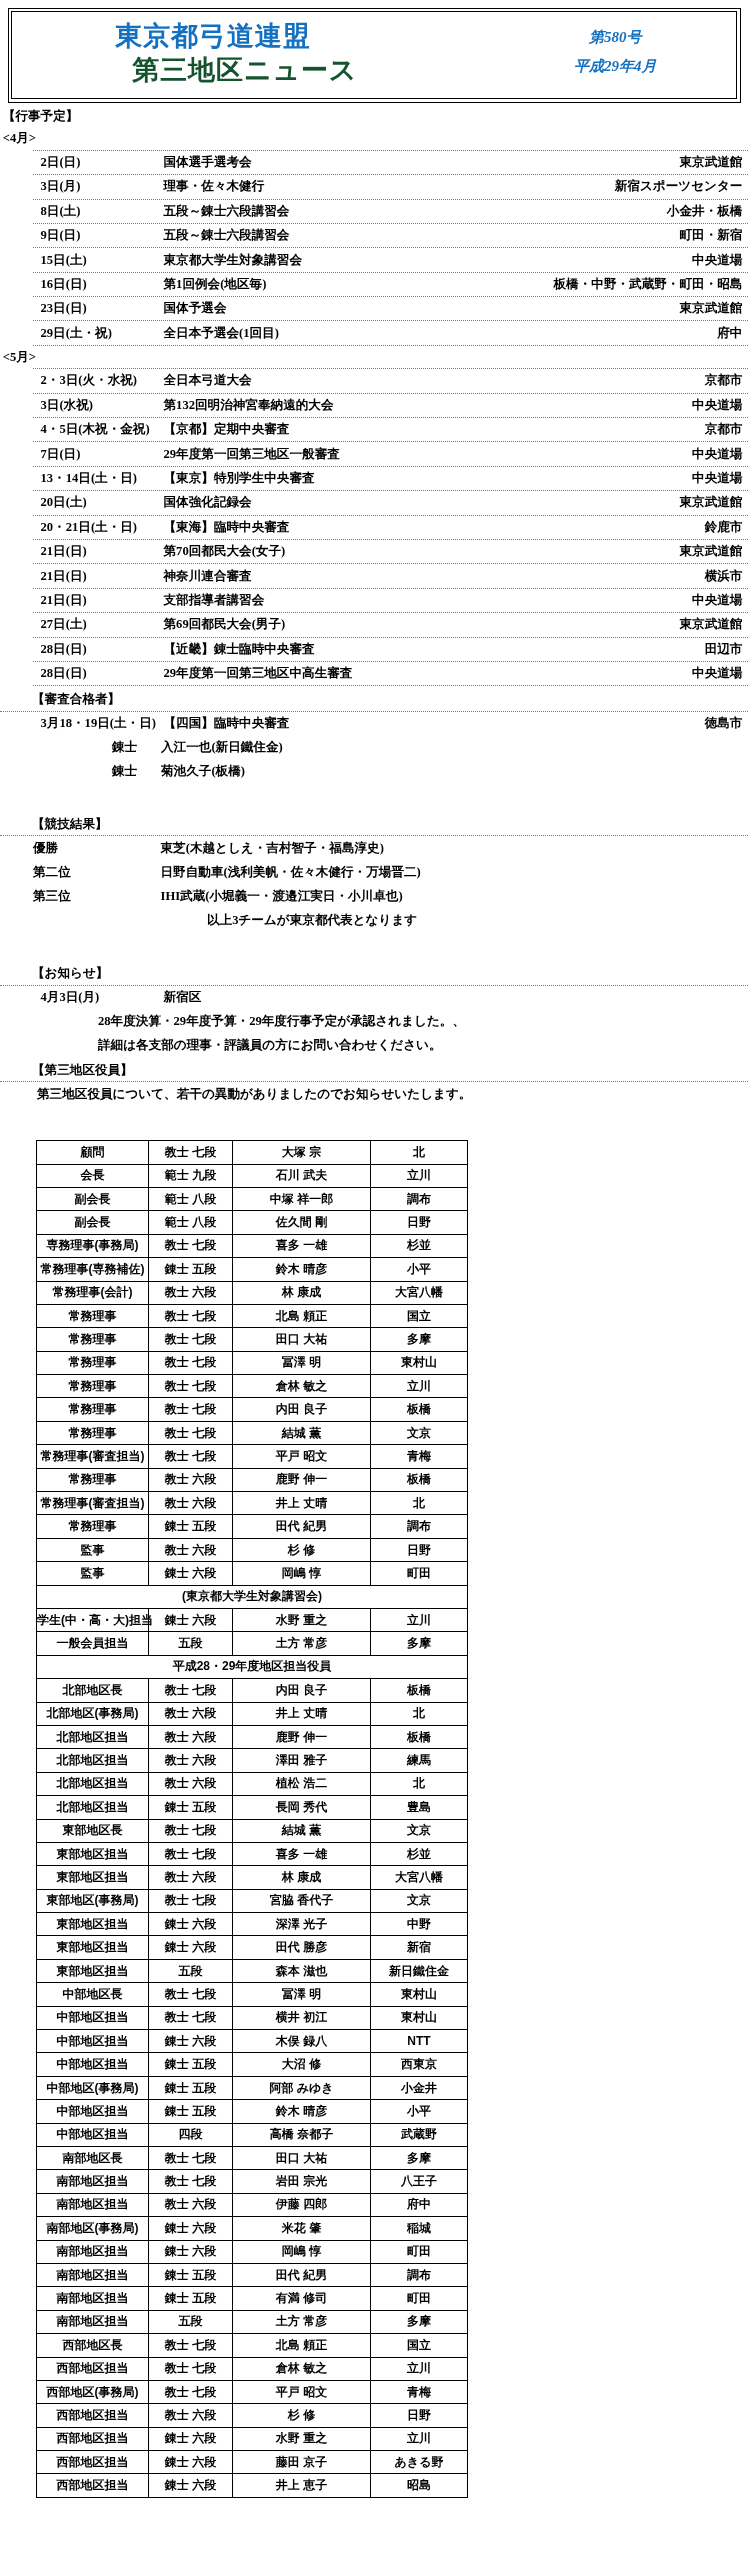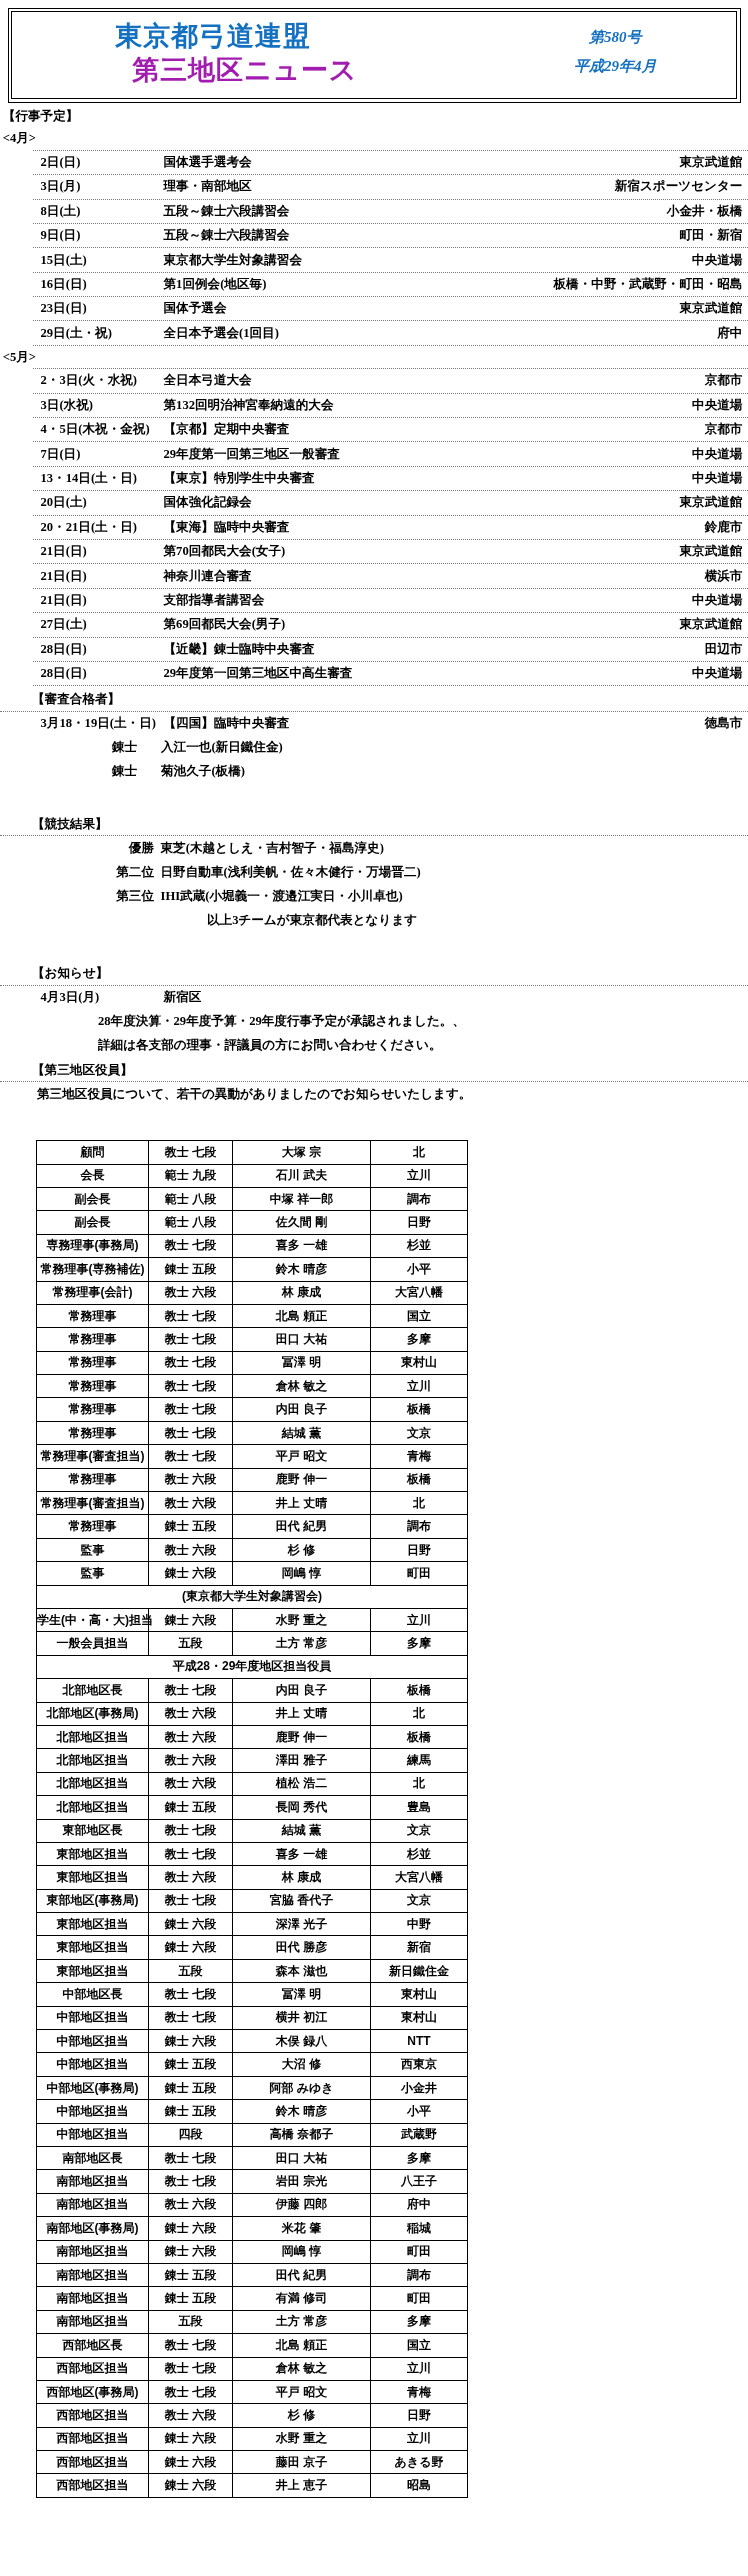--- a/index.html
+++ b/index.html
@@ -33,21 +33,21 @@
   .sched-rows .rowline{border-bottom:0.9px dotted #777;}
   .sr-date{width:123px;flex:none;white-space:nowrap;}
   .sr-name{flex:1;white-space:nowrap;}
   .sr-venue{flex:none;text-align:right;white-space:nowrap;}
   .plain-row{margin-left:33px;align-items:center;}
   
   .passer-row{display:flex;align-items:center;height:24px;margin-left:112px;}
   .passer-rank{width:49px;flex:none;}
   
   .result-row{display:flex;align-items:center;height:24px;}
-  .result-label{width:121px;margin-left:33px;text-align:right;flex:none;}
+  .result-label{width:121px;margin-left:33px;text-align:left;flex:none;}
   .result-team{margin-left:6.5px;white-space:nowrap;}
   .result-note{height:24px;line-height:24px;margin-left:207px;}
   
   .notice-line{height:24px;line-height:24px;margin-left:98px;}
   
   .officers-intro{height:24px;line-height:24px;margin-left:37px;}
   table.officers{
     border-collapse:collapse;margin:34px 0 0 36px;table-layout:fixed;width:432px;
     font-family:"Liberation Sans","DejaVu Sans",sans-serif;font-weight:700;font-size:12px;
   }
@@ -58,40 +58,40 @@
   td.rank-cell{text-align:right;padding-right:12px;}
   td.span-cell{text-align:left;padding-left:2.8px;}
   .gap30{height:28px;}
 </style>
 </head>
 <body>
 
 <div class="masthead">
   <div class="masthead-inner">
     <div class="mast-title-line mast-title-1 accent" style="color: rgb(20, 112, 192);">東京都弓道連盟</div>
-    <div class="mast-title-line mast-title-2 accent" style="color: #a21caf;">第三地区ニュース</div>
+    <div class="mast-title-line mast-title-2 accent" style="color: #14532d;">第三地区ニュース</div>
     <div class="mast-issue accent" style="color: rgb(20, 112, 192);">
       <div>第580号</div>
       <div>平成29年4月</div>
     </div>
   </div>
 </div>
 
 <div class="sec-heading">【行事予定】</div>
 <div>
     <div class="month-label">&lt;4月&gt;</div>
     <div class="sched-rows">
       <div class="rowline ">
         <span class="sr-date">2日(日)</span>
         <span class="sr-name">国体選手選考会</span>
         <span class="sr-venue">東京武道館</span>
       </div>
       <div class="rowline ">
         <span class="sr-date">3日(月)</span>
-        <span class="sr-name">理事・南部地区</span>
+        <span class="sr-name">理事・佐々木健行</span>
         <span class="sr-venue">新宿スポーツセンター</span>
       </div>
       <div class="rowline ">
         <span class="sr-date">8日(土)</span>
         <span class="sr-name">五段～錬士六段講習会</span>
         <span class="sr-venue">小金井・板橋</span>
       </div>
       <div class="rowline ">
         <span class="sr-date">9日(日)</span>
         <span class="sr-name">五段～錬士六段講習会</span>

